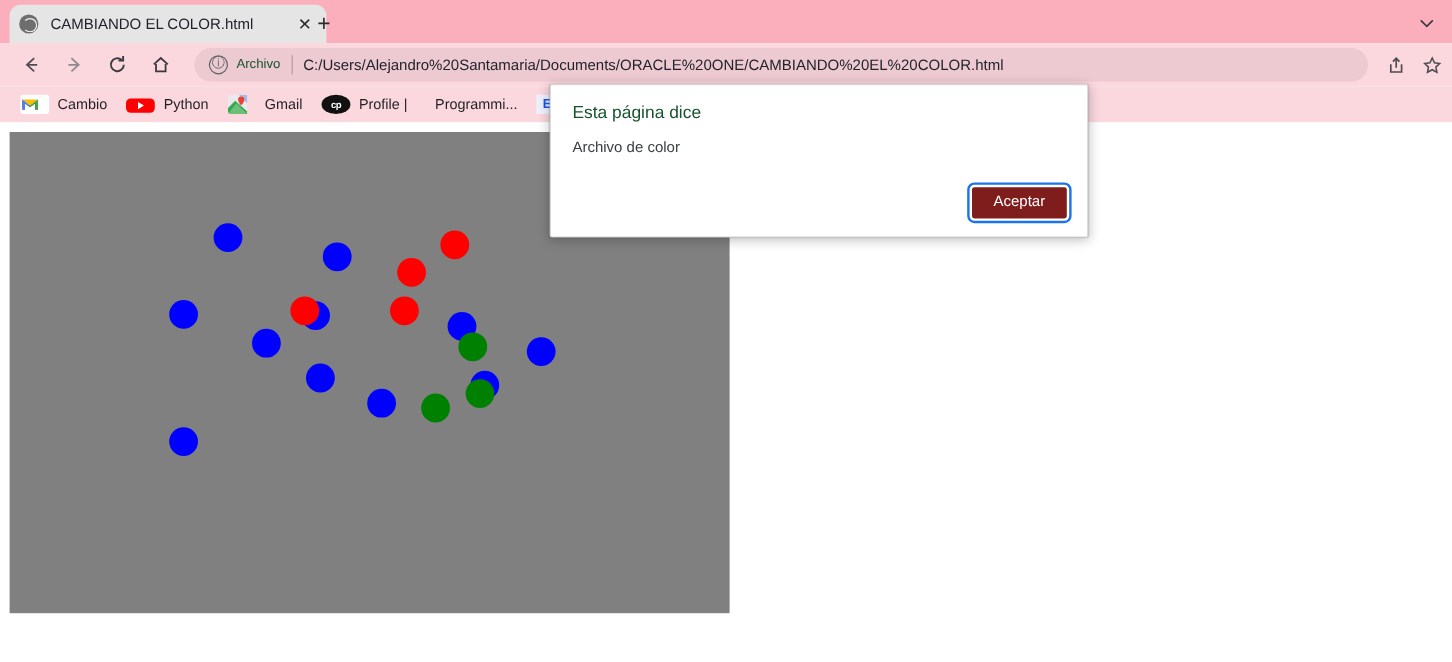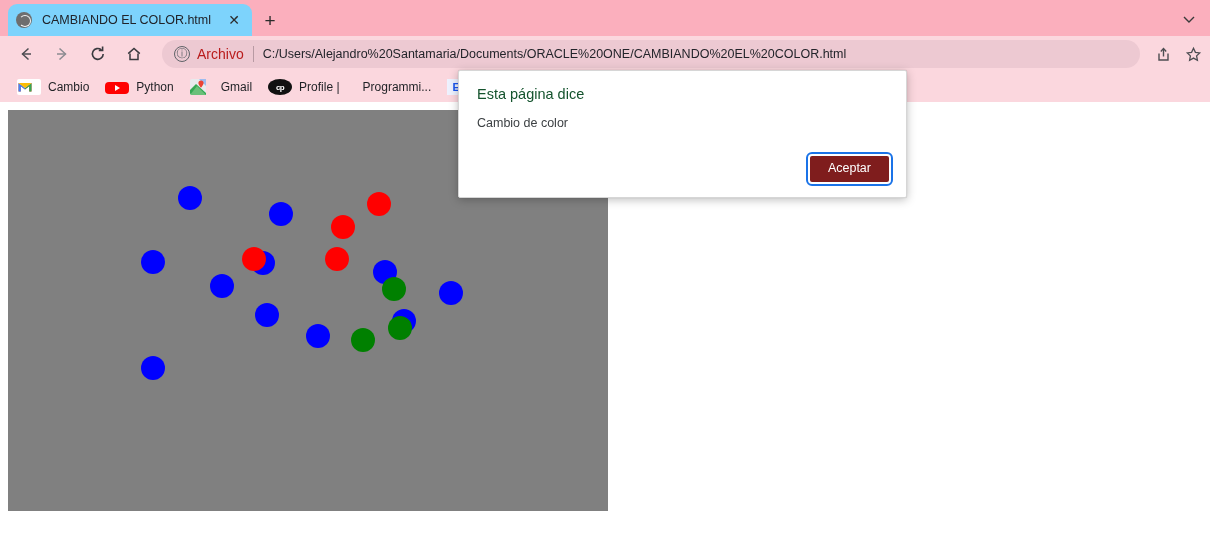--- a/index.html
+++ b/index.html
@@ -12,22 +12,22 @@
   }
 
   
   #browser { position: absolute; inset: 0; }
 
   .tabstrip {
     position: absolute; left: 0; top: 0; width: 1210px; height: 36px;
     background: #fbafbd;
   }
   .tab {
-    position: absolute; left: 8px; top: 4px; width: 244px; height: 32px;
-    background: #7dd3fc;
+    position: absolute; left: 8px; top: 4px; width: 264px; height: 32px;
+    background: #e5e5e5;
     border-radius: 9px 9px 0 0;
     display: flex; align-items: center; padding: 0 8px;
   }
   .tab-favicon {
     width: 16px; height: 16px; border-radius: 50%;
     background: #6e6e6e;
     position: relative; flex: 0 0 auto; margin-right: 10px;
   }
   .tab-favicon::before {
     content: ""; position: absolute; left: 3px; top: 3px;
@@ -70,21 +70,21 @@
     background: #edc9d2; border-radius: 14px;
     display: flex; align-items: center; padding: 0 12px;
     min-width: 0;
   }
   .info-icon {
     width: 16px; height: 16px; flex: 0 0 auto; margin-right: 7px;
     border: 1.3px solid #5f6368; border-radius: 50%;
     color: #5f6368; font-size: 11px; line-height: 13px;
     text-align: center; font-family: "Liberation Serif", serif;
   }
-  .scheme { font-size: 14px; color: #b91c1c; flex: 0 0 auto; }
+  .scheme { font-size: 11px; color: #14532d; flex: 0 0 auto; }
   .omnibox-sep {
     width: 1px; height: 16px; background: #b89aa3;
     margin: 0 9px; flex: 0 0 auto;
   }
   .url {
     font-size: 12.5px; color: #23242a; white-space: nowrap;
     overflow: hidden; text-overflow: ellipsis; flex: 1 1 auto;
   }
   .tb-icon {
     width: 26px; height: 26px; flex: 0 0 auto;
@@ -330,17 +330,17 @@
         <div class="dot" style="left: 384px; top: 199px; width: 24px; height: 24px; background: rgb(0, 0, 255);"></div>
         <div class="dot" style="left: 380px; top: 206px; width: 24px; height: 24px; background: rgb(0, 128, 0);"></div>
         <div class="dot" style="left: 298px; top: 214px; width: 24px; height: 24px; background: rgb(0, 0, 255);"></div>
         <div class="dot" style="left: 343px; top: 218px; width: 24px; height: 24px; background: rgb(0, 128, 0);"></div>
         <div class="dot" style="left: 133px; top: 246px; width: 24px; height: 24px; background: rgb(0, 0, 255);"></div>
       </div>
   </div>
 
   <div class="dialog">
     <div class="dlg-title">Esta página dice</div>
-    <div class="dlg-msg">Cambio de color</div>
+    <div class="dlg-msg">Archivo de color</div>
     <button class="dlg-btn">Aceptar</button>
   </div>
 
 </div>
 
 </body></html>

